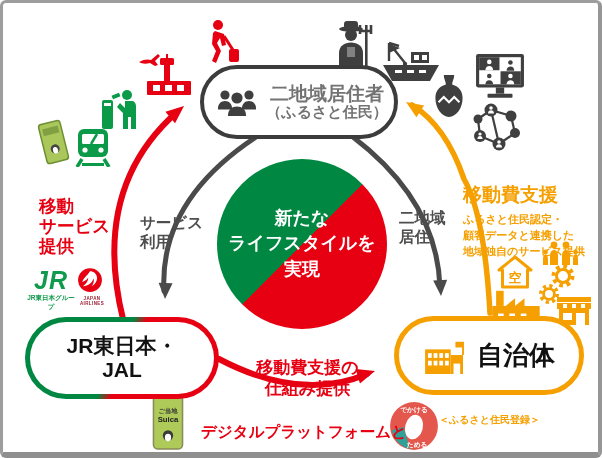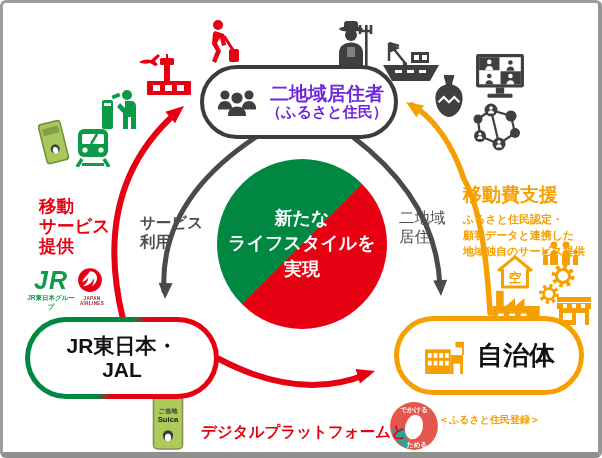--- a/index.html
+++ b/index.html
@@ -3,39 +3,39 @@
 <meta charset="utf-8">
 <style>
   html,body{margin:0;padding:0;background:#fff;font-family:"Liberation Sans","DejaVu Sans",sans-serif;}
   #frame{position:relative;width:602px;height:458px;box-sizing:border-box;background:#fff;
          border:3px solid #9d9d9d;border-bottom:6px solid #8f8f8f;border-right:4px solid #969696;border-radius:6px;overflow:hidden;}
   .abs{position:absolute;}
   svg{display:block;}
   
   .node{box-sizing:border-box;display:flex;align-items:center;justify-content:center;background:#fff;}
   #residents-node{left:197px;top:62px;width:198px;height:74px;border:4.5px solid #3c3c3c;border-radius:40px;gap:8px;z-index:3;padding-left:6px;}
-  #residents-text{text-align:center;color:#6d28d9;line-height:1.12;}
+  #residents-text{text-align:center;color:#737373;line-height:1.12;}
   #residents-title{font-size:19px;font-weight:800;}
   #residents-sub{font-size:15px;font-weight:700;}
   #jrjal-wrap{left:22px;top:314px;width:194px;height:82px;border-radius:44px;
       background:linear-gradient(115deg,#008742 47%,#E60012 53%);padding:5px;box-sizing:border-box;z-index:3;}
   #jrjal-inner{width:100%;height:100%;background:#fff;border-radius:38px;display:flex;flex-direction:column;align-items:center;justify-content:center;
       font-size:21px;font-weight:800;color:#111;line-height:1.15;}
   #muni-node{left:391px;top:313px;width:190px;height:79px;border:5.5px solid #F5A000;border-radius:42px;gap:10px;z-index:3;}
   #muni-label{font-size:26px;font-weight:800;color:#111;}
   
   #center-circle{left:214px;top:156px;width:170px;height:170px;border-radius:50%;
       background:linear-gradient(135deg,#008742 50%,#E60012 50%);display:flex;flex-direction:column;align-items:center;justify-content:center;
       color:#fff;font-weight:700;font-size:18px;line-height:1.4;z-index:2;text-align:center;}
   
   .lbl{line-height:1.14;white-space:nowrap;z-index:4;}
   .red{color:#E60012;margin-top:21px;}  .orange{color:#F5A000;}  .gray{color:#4e4e4e;}
   #lbl-mobility{left:36px;top:173px;font-size:17.5px;font-weight:800;}
   #lbl-service-use{left:137px;top:211px;font-size:15.5px;font-weight:700;line-height:1.2;}
-  #lbl-dual-region{left:396px;top:206px;font-size:15.5px;font-weight:400;line-height:1.2;}
+  #lbl-dual-region{left:396px;top:206px;font-size:15.5px;font-weight:700;line-height:1.2;}
   #lbl-travel-title{left:460px;top:181px;font-size:19px;font-weight:800;}
   #lbl-travel-small{left:460px;top:209px;font-size:11px;font-weight:700;line-height:1.45;}
   #lbl-scheme{left:227px;top:334px;width:155px;text-align:center;font-size:17px;font-weight:800;line-height:1.22;}
   #lbl-digital{left:196px;top:398px;width:210px;text-align:center;font-size:15.5px;font-weight:800;line-height:1.28;}
   #lbl-registration{left:436px;top:411px;font-size:10px;font-weight:800;}
   
   #jr-logo{left:22px;top:266px;width:52px;text-align:center;z-index:2;}
   #jr-mark{font-size:25px;font-weight:900;color:#109B4C;letter-spacing:1px;line-height:0.9;font-style:italic;}
   #jr-caption{font-size:6.5px;font-weight:700;color:#109B4C;margin-top:2px;}
   #jal-logo{left:72px;top:263px;width:34px;text-align:center;z-index:2;}
@@ -132,20 +132,24 @@
     <div>居住</div>
   </div>
 
   <div class="abs lbl orange" id="lbl-travel-title">移動費支援</div>
   <div class="abs lbl orange" id="lbl-travel-small">
     <div>ふるさと住民認定・</div>
     <div>顧客データと連携した</div>
     <div>地域独自のサービス提供</div>
   </div>
 
+  <div class="abs lbl red" id="lbl-scheme">
+    <div>移動費支援の</div>
+    <div>仕組み提供</div>
+  </div>
 
   <div class="abs lbl red" id="lbl-digital">
     <div>デジタルプラットフォームと</div>
   </div>
 
   <div class="abs lbl orange" id="lbl-registration">＜ふるさと住民登録＞</div>
 
   <svg class="abs" style="left:196px;top:16px;z-index:2;" width="42" height="46" viewBox="0 0 42 46">
     <g fill="#E60012">
       <circle cx="19" cy="6" r="5"></circle>

